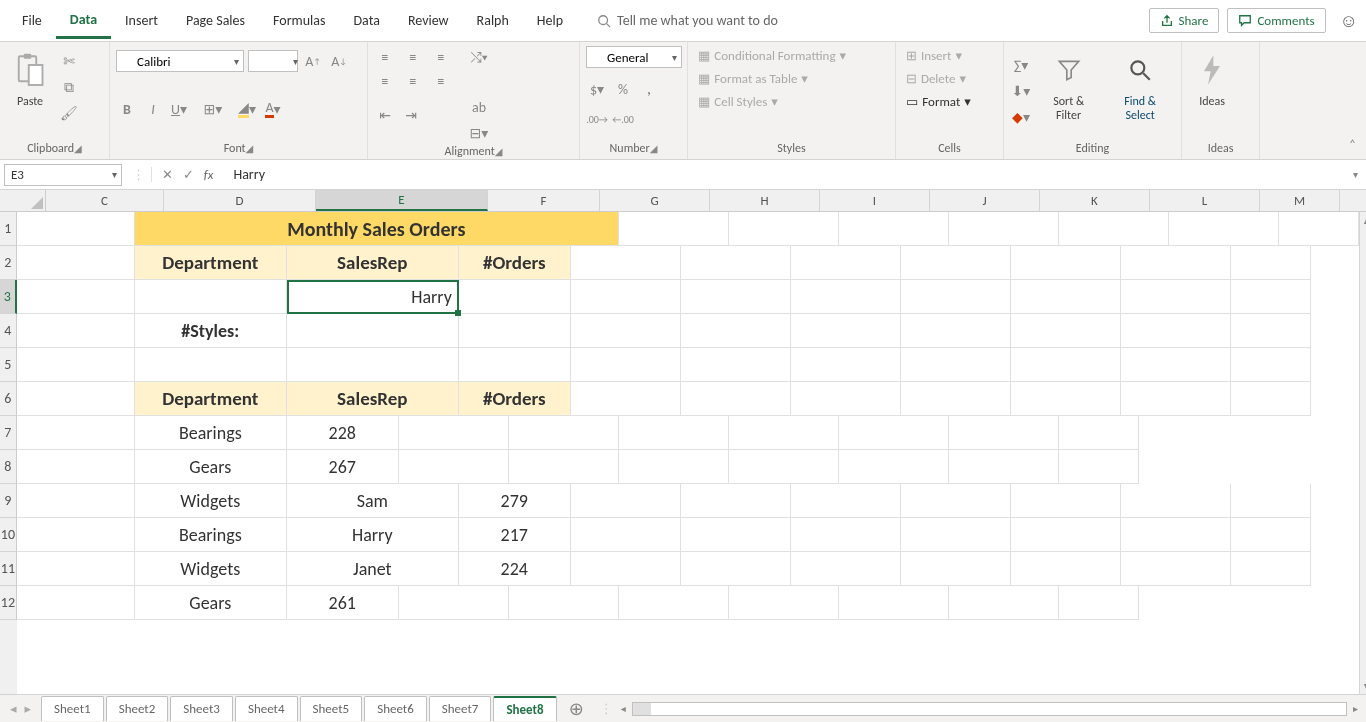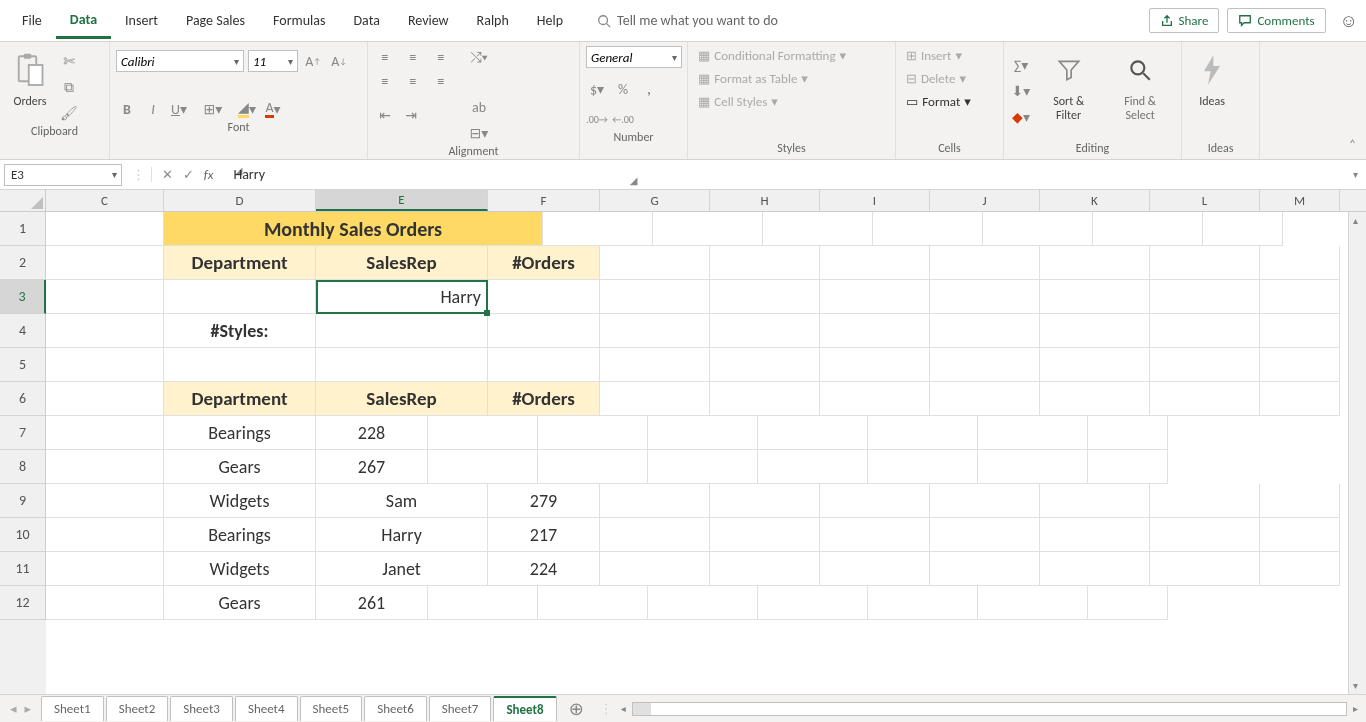--- a/index.html
+++ b/index.html
@@ -12,30 +12,30 @@
 .menubar .tell-me { display: flex; align-items: center; gap: 6px; margin-left: 20px; color: #666; font-size: 14px; }
 .menubar-right { margin-left: auto; display: flex; align-items: center; gap: 8px; }
 .btn-outline { border: 1px solid #c0c0c0; padding: 4px 10px; border-radius: 2px; display: flex; align-items: center; gap: 5px; font-size: 13px; }
 .btn-outline.green { color: #217346; }
 .smiley { font-size: 18px; color: #666; margin-left: 6px; }
 
 
 .ribbon { display: flex; height: 118px; background: #f3f2f1; border-bottom: 1px solid #d4d4d4; }
 .ribbon-group { border-right: 1px solid #e0e0e0; padding: 4px 6px 2px 6px; display: flex; flex-direction: column; justify-content: space-between; }
 .ribbon-group-body { flex: 1; display: flex; align-items: flex-start; gap: 4px; }
-.ribbon-group-label { text-align: center; font-size: 12px; color: #666; padding-bottom: 2px; display:flex; justify-content:center; gap:30px; align-items:center;flex-direction:column;}
+.ribbon-group-label { text-align: center; font-size: 12px; color: #666; padding-bottom: 2px; display:flex; justify-content:center; align-items:center;}
 .ribbon-group-label .dialog-launcher { font-size: 10px; color:#888; }
 
 .big-btn { display: flex; flex-direction: column; align-items: center; justify-content: center; padding: 4px 6px; cursor: pointer; }
 .big-btn .icon { font-size: 24px; color: #888; display:flex; align-items:center; justify-content:center; height:40px; width:36px;}
 .big-btn .lbl { font-size: 12px; color: #444; margin-top:4px;}
 .small-stack { display: flex; flex-direction: column; gap: 4px; padding-top:4px;}
 .small-btn { width: 22px; height: 22px; display: flex; align-items: center; justify-content: center; color: #888; cursor: pointer; font-size:14px;}
 .combo { display: inline-flex; align-items: center; border: 1px solid #c0c0c0; background: #fff; height: 22px; }
-.combo input { border: none; outline: none; padding: 0 4px; font-size: 13px; width: 100%; font-style: italic; }
+.combo input { border: none; outline: none; padding: 0 20px; font-size: 13px; width: 100%; }
 .combo .arrow { padding: 0 4px; color: #666; font-size:10px;}
 .font-row { display:flex; gap:4px; align-items:center; margin-top:4px;}
 .font-col { display:flex; flex-direction:column; gap:4px; }
 .underline-red { border-bottom: 3px solid #d83b01; display:inline-block; line-height:14px;}
 .underline-yellow { border-bottom: 3px solid #ffd966; display:inline-block; line-height:14px;}
 
 .align-grid { display:grid; grid-template-columns: repeat(3, 22px); grid-template-rows: repeat(2,22px); gap:2px 6px; }
 .vert-stack { display:flex; flex-direction:column; gap:4px; margin-left:4px;}
 .ribbon-text-item { display:flex; align-items:center; gap:4px; font-size:13px; color:#aaa; padding:2px 4px; cursor:pointer;}
 .ribbon-text-item.enabled { color:#333; }
@@ -136,21 +136,21 @@
   <div class="ribbon-group" style="width:110px">
     <div class="ribbon-group-body">
       <div class="big-btn">
         <span class="icon">
           <svg width="30" height="36" viewBox="0 0 24 28">
               <rect x="3" y="3" width="14" height="20" rx="1" fill="none" stroke="#aaa" stroke-width="1.5"></rect>
               <rect x="7" y="1" width="6" height="4" rx="1" fill="#aaa"></rect>
               <rect x="11" y="10" width="11" height="16" fill="#fff" stroke="#aaa" stroke-width="1.5"></rect>
             </svg>
         </span>
-        <span class="lbl">Orders</span>
+        <span class="lbl">Paste</span>
       </div>
       <div class="small-stack">
         <span class="small-btn">
             <span>✄</span>
           </span>
         <span class="small-btn">
             <span>⧉</span>
           </span>
         <span class="small-btn">
             <span>🖌</span>
@@ -299,21 +299,21 @@
           </span>
         <span class="lbl" style="text-align:center">Sort &amp; Filter</span>
       </div>
       <div class="big-btn">
         <span class="icon">
             <svg width="26" height="26" viewBox="0 0 24 24">
               <circle cx="10" cy="10" r="6" fill="none" stroke="#555" stroke-width="2"></circle>
               <line x1="15" y1="15" x2="21" y2="21" stroke="#555" stroke-width="2"></line>
             </svg>
           </span>
-        <span class="lbl" style="text-align:center;color:#737373">Find &amp; Select</span>
+        <span class="lbl" style="text-align:center;color:#0c4a6e">Find &amp; Select</span>
       </div>
     </div>
     <div class="ribbon-group-label">
         <span>Editing</span>
       </div>
   </div>
 
   <div class="ribbon-group" style="width:78px">
     <div class="ribbon-group-body">
       <div class="big-btn">
@@ -376,21 +376,21 @@
         <div class="row-header">7</div>
         <div class="row-header">8</div>
         <div class="row-header">9</div>
         <div class="row-header">10</div>
         <div class="row-header">11</div>
         <div class="row-header">12</div>
       </div>
     <div class="cells" id="cells">
         <div class="cell-row">
           <div class="cell" style="width: 118px;"></div>
-          <div class="cell title-merge" style="width: 379px;">Monthly Sales Orders</div>
+          <div class="cell title-merge" style="width: 484px;">Monthly Sales Orders</div>
           <div class="cell" style="width: 110px;"></div>
           <div class="cell" style="width: 110px;"></div>
           <div class="cell" style="width: 110px;"></div>
           <div class="cell" style="width: 110px;"></div>
           <div class="cell" style="width: 110px;"></div>
           <div class="cell" style="width: 110px;"></div>
           <div class="cell" style="width: 80px;"></div>
         </div>
         <div class="cell-row">
           <div class="cell" style="width: 118px;"></div>

